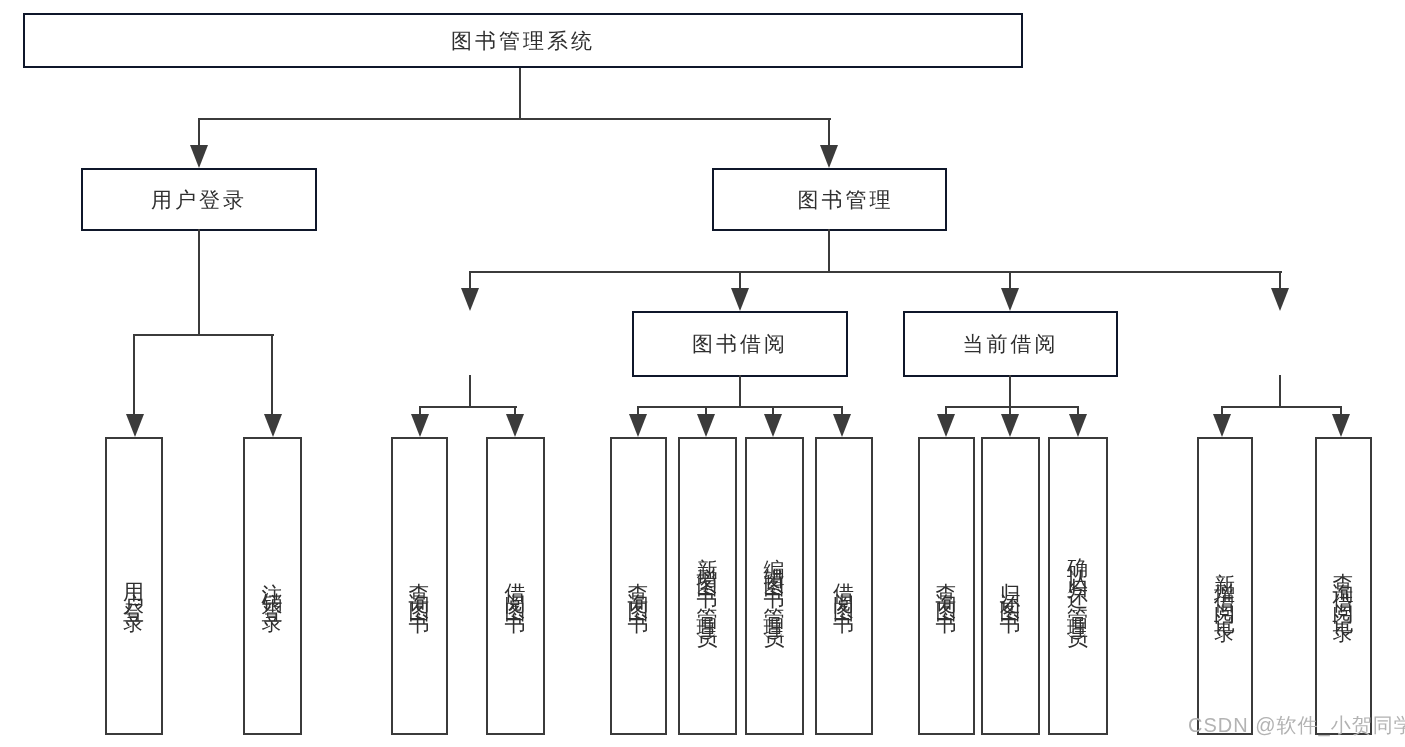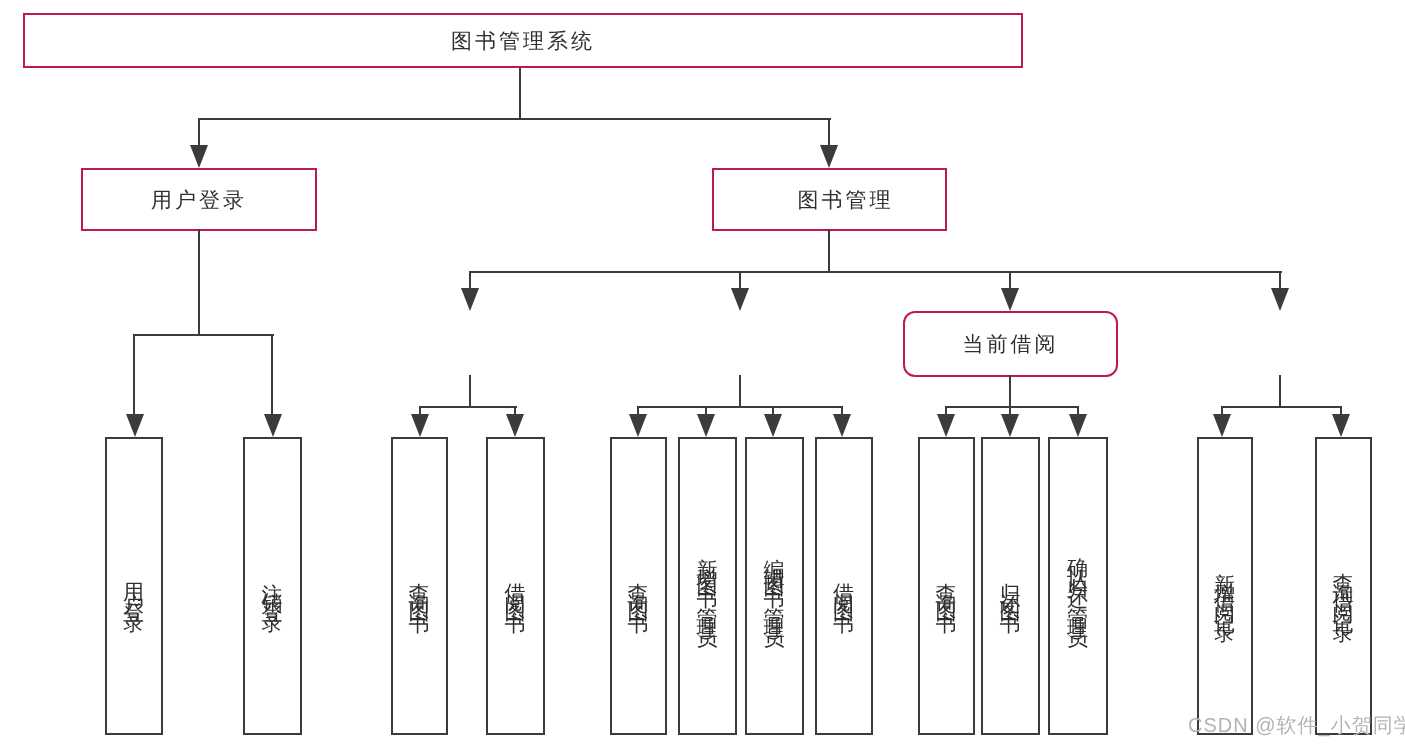--- a/index.html
+++ b/index.html
@@ -2,21 +2,21 @@
 <html><head>
 <meta charset="utf-8">
 <style>
   html,body { margin:0; padding:0; background:#ffffff; }
   .stage {
     position:relative; width:1405px; height:747px; background:#ffffff;
     font-family:"Liberation Sans", sans-serif; color:#2f2f2f; overflow:hidden;
   }
   .hbox {
     position:absolute; box-sizing:border-box;
-    border:2px solid #be185d; background:#ffffff;
+    border:2px solid #0f172a; background:#ffffff;
     display:flex; align-items:center; justify-content:center;
     font-size:21px; letter-spacing:3px; white-space:nowrap;
   }
   .vbox {
     position:absolute; box-sizing:border-box; top:437px; height:298px;
     border:2px solid #3b3b3b; background:#ffffff;
     display:flex; align-items:center; justify-content:center;
   }
   .vbox span {
     writing-mode:vertical-rl; text-orientation:mixed;
@@ -68,21 +68,24 @@
   <div class="hl" style="left:469px; top:271px; width:813px; height:2px;"></div>
   <div class="vl" style="left:469px; top:271px; width:2px; height:20px;"></div>
   <div class="ar" style="left:461px; top:288px;"></div>
   <div class="vl" style="left:739px; top:271px; width:2px; height:20px;"></div>
   <div class="ar" style="left:731px; top:288px;"></div>
   <div class="vl" style="left:1009px; top:271px; width:2px; height:20px;"></div>
   <div class="ar" style="left:1001px; top:288px;"></div>
   <div class="vl" style="left:1279px; top:271px; width:2px; height:20px;"></div>
   <div class="ar" style="left:1271px; top:288px;"></div>
 
-  <div class="hbox" style="left:903px; top:311px; width:215px; height:66px;border-radius:12px;">
+  <div class="hbox" style="left:632px; top:311px; width:216px; height:66px;">
+    <span>图书借阅</span>
+  </div>
+  <div class="hbox" style="left:903px; top:311px; width:215px; height:66px;">
     <span>当前借阅</span>
   </div>
 
   <div class="vl" style="left:469px; top:375px; width:2px; height:33px;"></div>
   <div class="hl" style="left:419px; top:406px; width:98px; height:2px;"></div>
   <div class="vl" style="left:419px; top:406px; width:2px; height:12px;"></div>
   <div class="ar" style="left:411px; top:414px;"></div>
   <div class="vl" style="left:514px; top:406px; width:2px; height:12px;"></div>
   <div class="ar" style="left:506px; top:414px;"></div>
 

